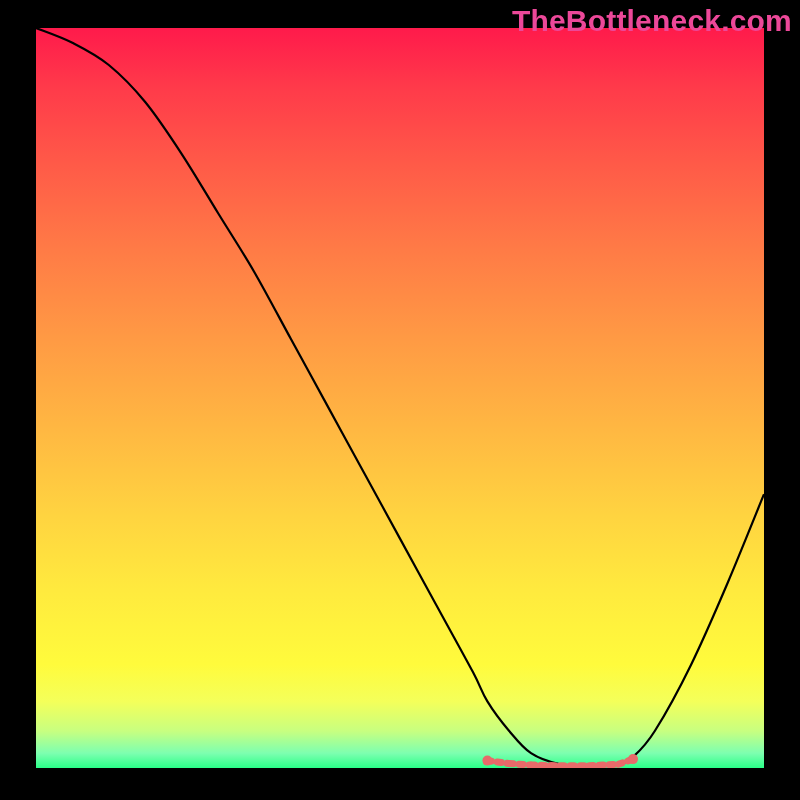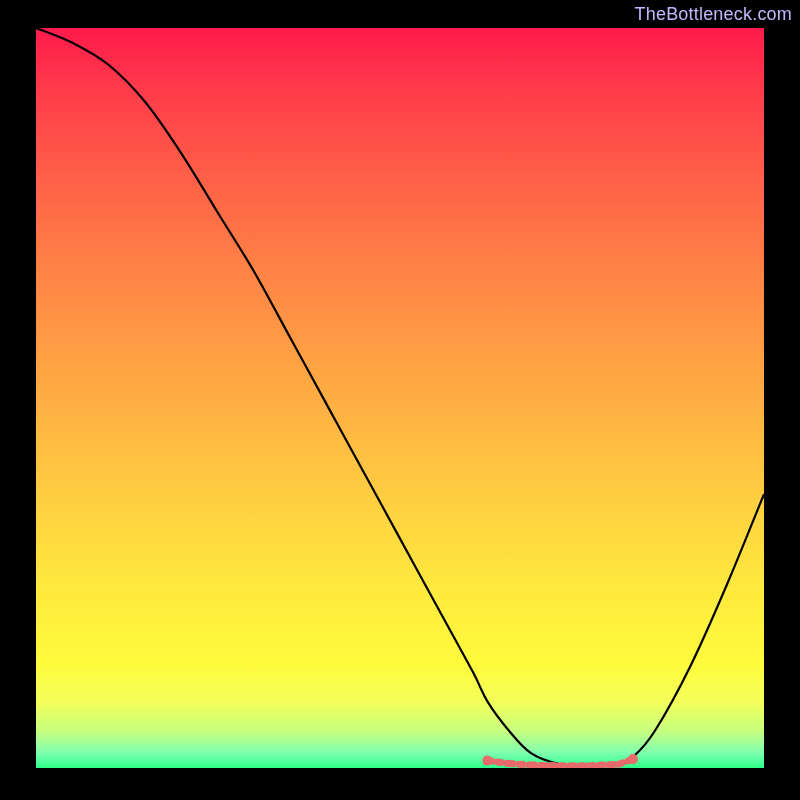--- a/index.html
+++ b/index.html
@@ -14,23 +14,23 @@
   .chart-wrap {
     position: relative;
     width: 800px;
     height: 800px;
     background: #000;
   }
   .watermark {
     position: absolute;
     top: 4px;
     right: 8px;
-    color: #c4b5fd;
-    font-size: 18px;
-    font-weight: normal;
+    color: #ec4899;
+    font-size: 30px;
+    font-weight: bold;
     letter-spacing: 0.2px;
     z-index: 5;
   }
   .plot-area {
     position: absolute;
     left: 36px;
     top: 28px;
     width: 728px;
     height: 740px;
     overflow: hidden;

